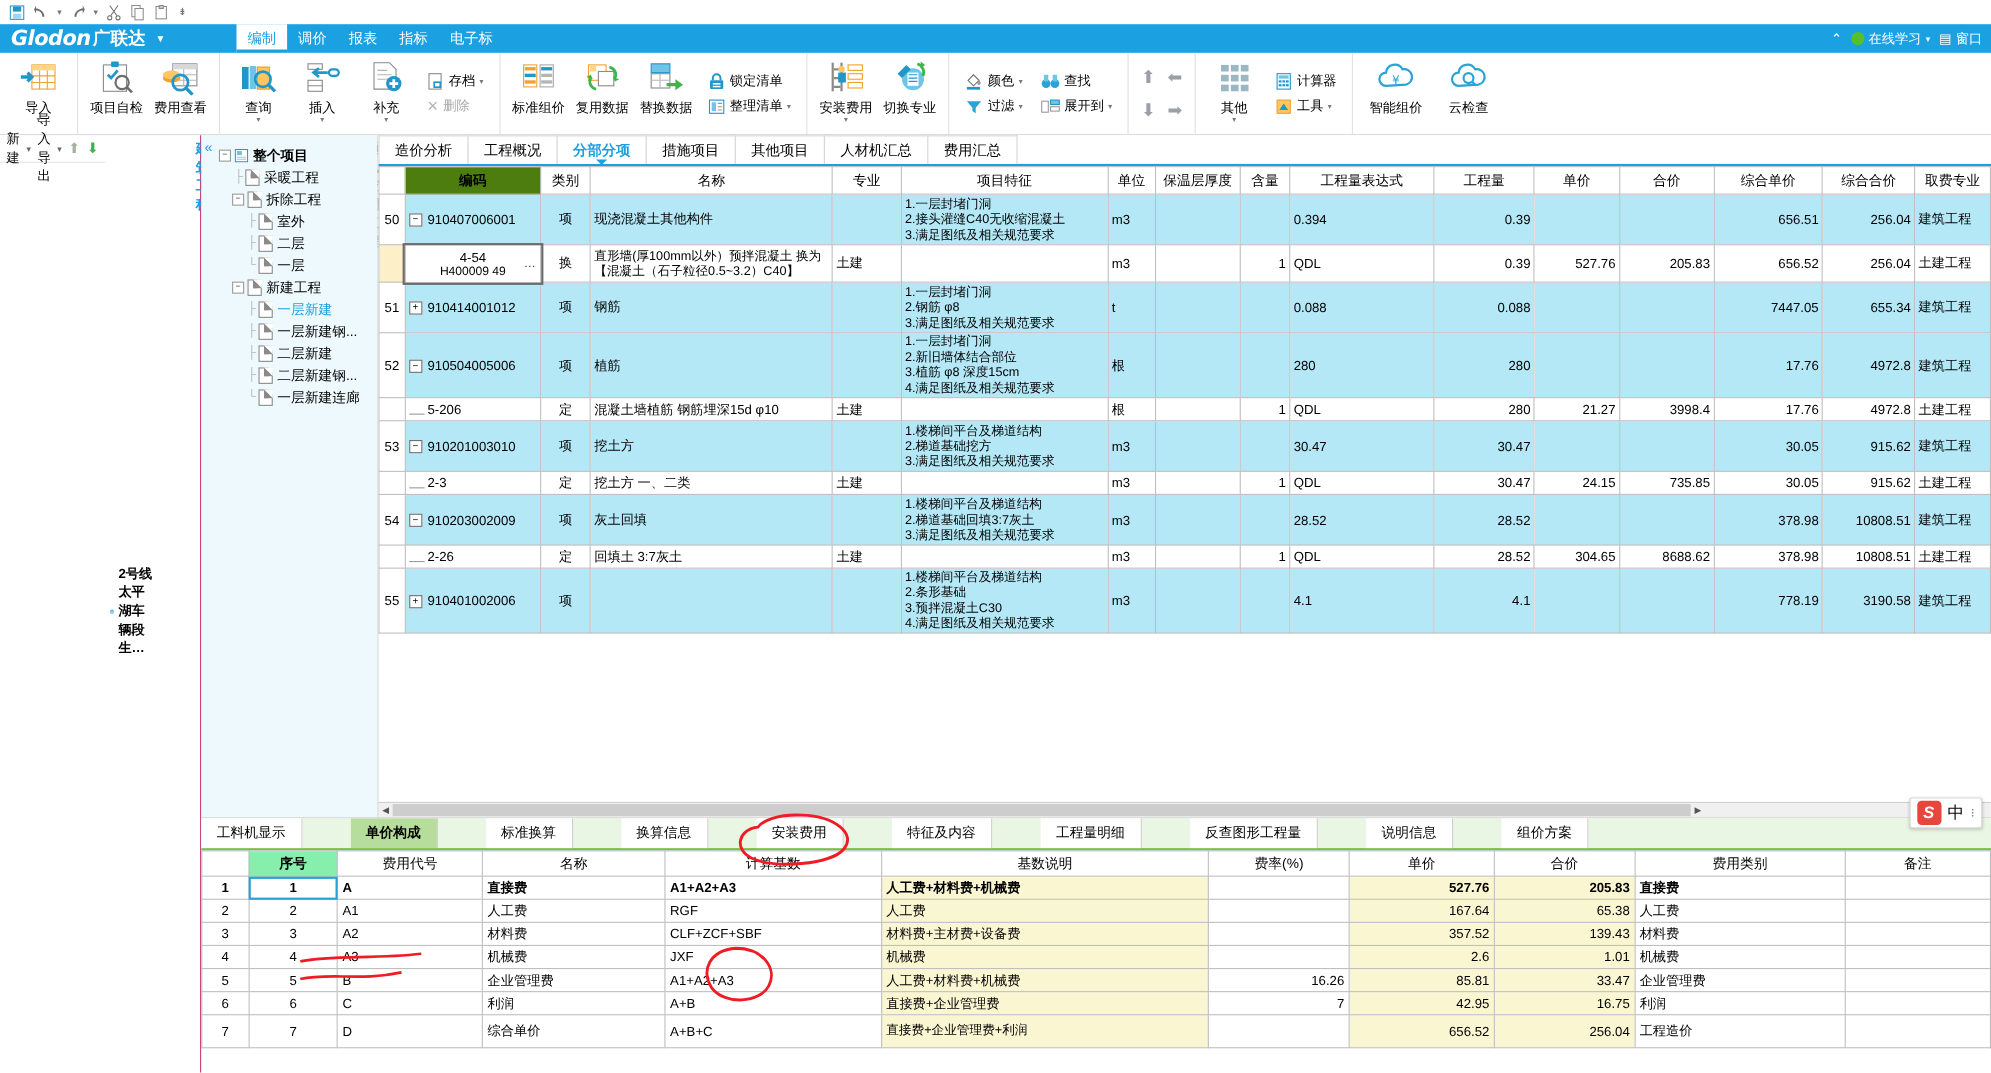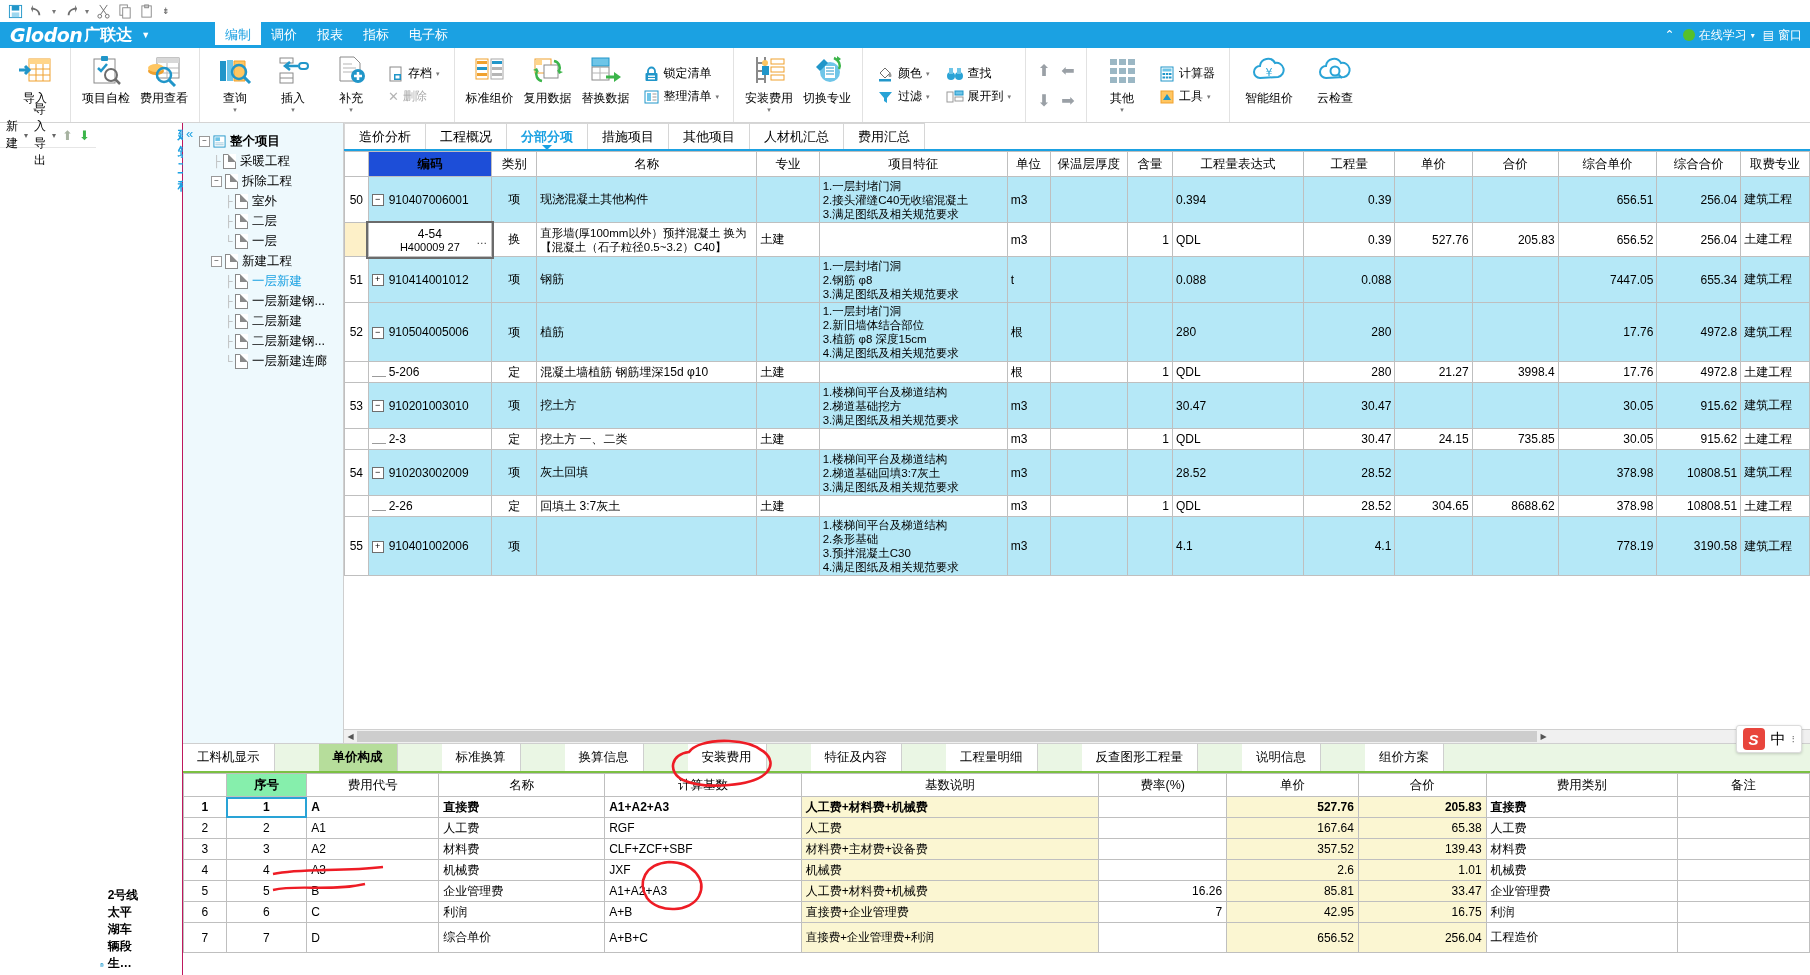--- a/index.html
+++ b/index.html
@@ -47,21 +47,21 @@
 
   
   .work{display:flex;height:calc(975px - 22px - 26px - 74px);}
 
   
   .leftpanel{width:182px;border-right:1px solid #be185d;display:flex;flex-direction:row;background:#fff;}
   .lp-toolbar{height:24px;display:flex;align-items:center;gap:6px;padding:0 6px;font-size:12px;border-bottom:1px solid #e6e6e6;}
   .lp-toolbar .caret{font-size:8px;color:#666;}
   .lp-up{color:#a7b3a1;font-size:13px;}
   .lp-down{color:#3cb54a;font-size:13px;}
-  .lp-proj{display:flex;align-items:flex-end;gap:4px;padding:4px 20px 4px 4px;font-weight:bold;font-size:12px;margin-top:12px;}
+  .lp-proj{display:flex;align-items:center;gap:4px;padding:4px 20px 4px 4px;font-weight:bold;font-size:12px;margin-top:12px;}
   .lp-item{padding:4px 0 4px 16px;font-size:12.5px;}
   .lp-item.sel{color:#1ba1e2;font-weight:bold;}
 
   
   .center{flex:1;display:flex;flex-direction:column;min-width:0;}
 
   .tree-row{display:flex;flex:1;min-height:0;}
   .treepane{width:160px;border-right:1px solid #cfcfcf;background:#fff;position:relative;}
   .collapse{position:absolute;left:3px;top:3px;color:#1ba1e2;font-size:13px;}
   .tree{padding:8px 0 0 16px;font-size:12.5px;background:#eef9fd;height:100%;box-sizing:border-box;}
@@ -77,21 +77,21 @@
 
   .gridpane{flex:1;display:flex;flex-direction:column;min-width:0;background:#fff;}
 
   .tabstrip{height:26px;display:flex;align-items:flex-end;border-bottom:2px solid #1ba1e2;background:#fff;}
   .gtab{height:25px;padding:0 14px;display:flex;align-items:center;font-size:13px;border:1px solid #d6d6d6;border-bottom:none;background:#fff;margin-right:-1px;cursor:default;position:relative;}
   .gtab.active{color:#1ba1e2;font-weight:bold;}
   .gtab.active:after{content:"";position:absolute;bottom:-6px;left:50%;margin-left:-5px;border:5px solid transparent;border-top-color:#1ba1e2;}
 
   table.grid{border-collapse:collapse;width:100%;table-layout:fixed;font-size:12px;}
   table.grid th{background:#fff;border:1px solid #bfbfbf;font-weight:normal;height:22px;font-size:12.5px;}
-  table.grid th.key{background:#1d4ed8;font-weight:bold;margin-left:42px;}
+  table.grid th.key{background:#4d7c0f;font-weight:bold;margin-left:42px;}
   table.grid td{border:1px solid #bfbfbf;padding:1px 3px;vertical-align:middle;height:18px;overflow:hidden;}
   .rowA td{background:#b5e8f7;}
   .rowB td{background:#fff;}
   .num{text-align:right;}
   .ctr{text-align:center;}
   .feat{line-height:14px;font-size:11.5px;}
   .codecell{white-space:nowrap;}
   .pm{display:inline-block;width:10px;height:10px;border:1px solid #6f6f6f;background:#fff;font-size:9px;line-height:8px;text-align:center;margin-right:5px;vertical-align:middle;color:#000;}
   .indent{display:inline-block;width:14px;border-bottom:1px solid #9b9b9b;height:7px;margin-right:3px;vertical-align:middle;}
   .seq{background:#fff !important;text-align:center;width:22px;}
@@ -719,21 +719,21 @@
                   <td class="num"></td>
                   <td class="num">656.51</td>
                   <td class="num">256.04</td>
                   <td>建筑工程</td>
                 </tr>
 
                 <tr class="rowB" style="height:34px">
                   <td class="seq" style="background:#fdf0c8 !important"></td>
                   <td class="editcell ctr">
                     <span>4-54</span>
-                    <span class="sub">H400009 27</span>
+                    <span class="sub">H400009 49</span>
                     <span class="dots">…</span>
                   </td>
                   <td class="ctr">换</td>
                   <td class="feat">直形墙(厚100mm以外）预拌混凝土  换为【混凝土（石子粒径0.5~3.2）C40】</td>
                   <td>土建</td>
                   <td class="feat"></td>
                   <td>m3</td>
                   <td></td>
                   <td class="num">1</td>
                   <td>QDL</td>

